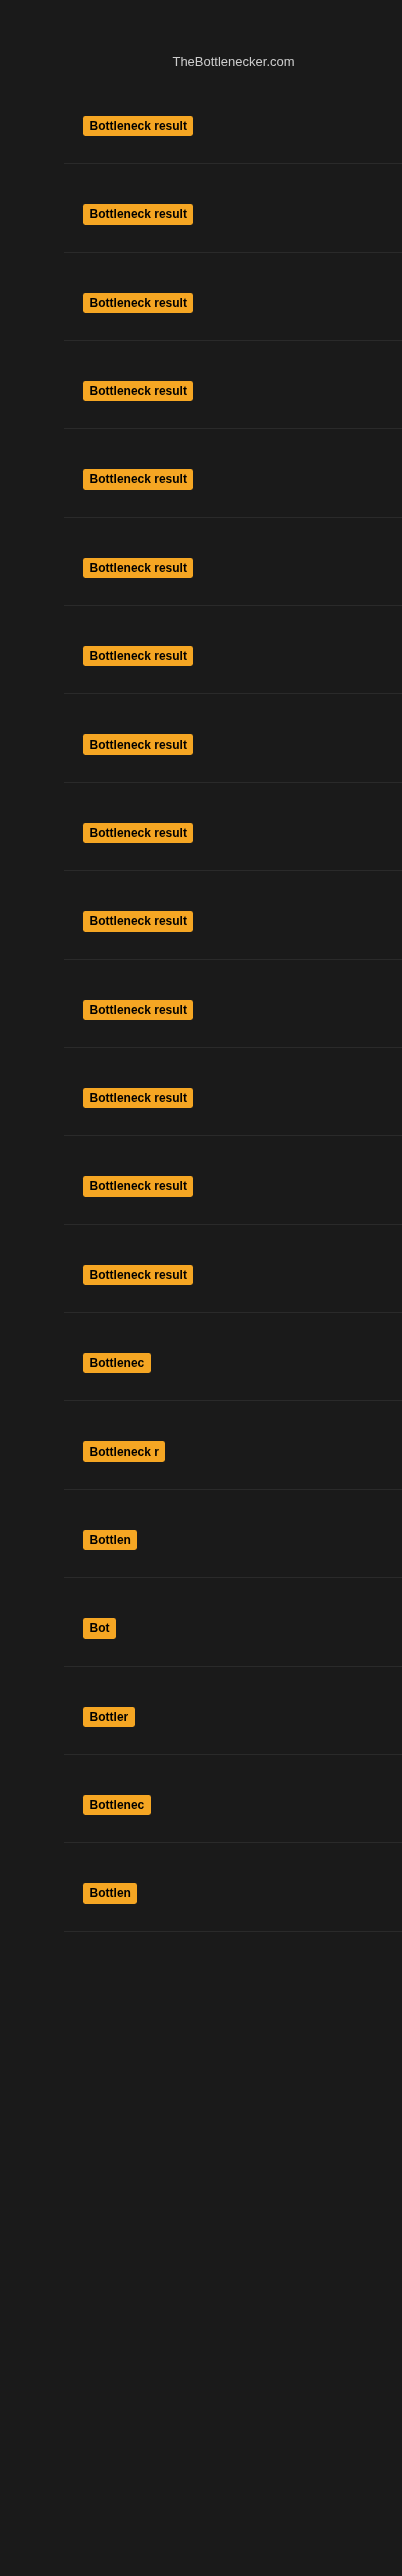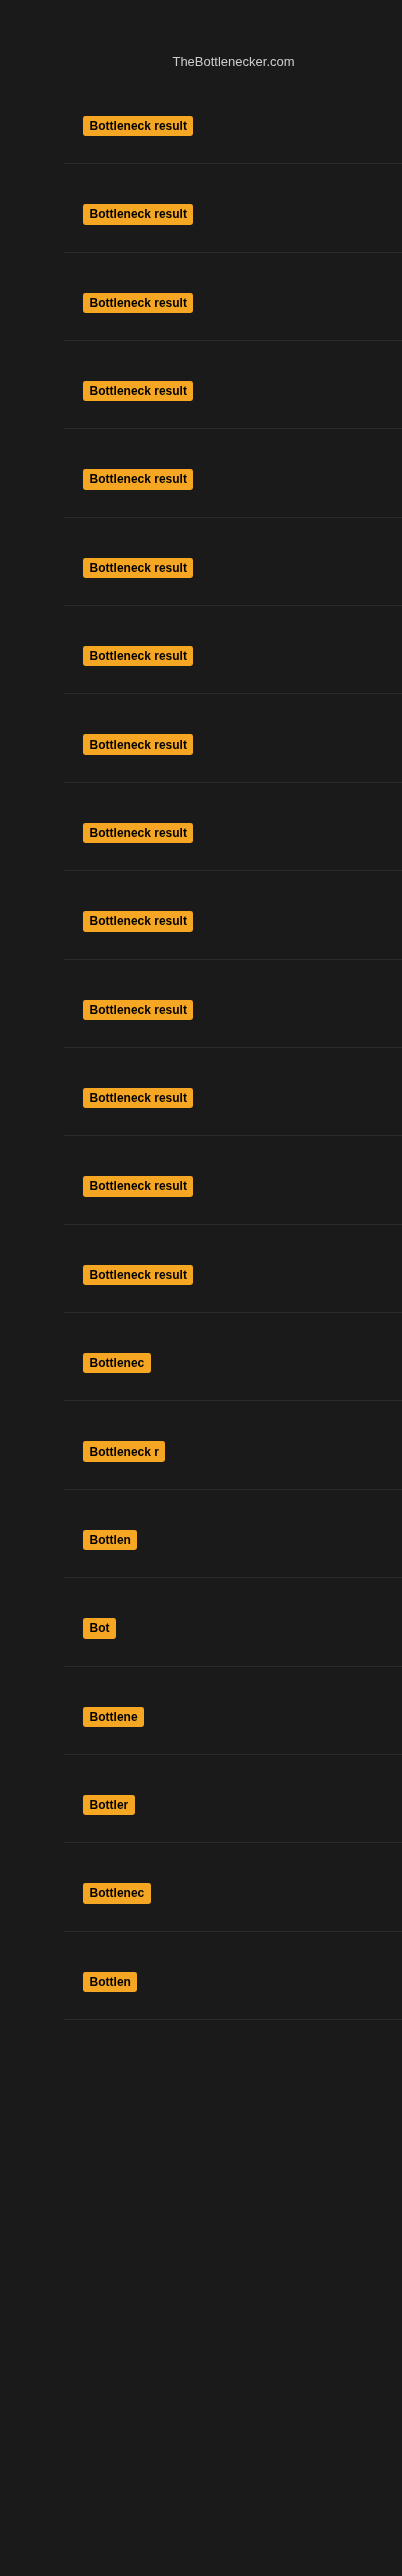--- a/index.html
+++ b/index.html
@@ -60,19 +60,18 @@
     <div class="result-row"><span class="bottleneck-badge">Bottleneck result</span></div>
     <div class="result-row"><span class="bottleneck-badge">Bottleneck result</span></div>
     <div class="result-row"><span class="bottleneck-badge">Bottleneck result</span></div>
     <div class="result-row"><span class="bottleneck-badge">Bottleneck result</span></div>
     <div class="result-row"><span class="bottleneck-badge">Bottleneck result</span></div>
     <div class="result-row"><span class="bottleneck-badge">Bottleneck result</span></div>
     <div class="result-row"><span class="bottleneck-badge" style="max-width: 72px;">Bottlenec</span></div>
     <div class="result-row"><span class="bottleneck-badge" style="max-width: 89px;">Bottleneck r</span></div>
     <div class="result-row"><span class="bottleneck-badge" style="max-width: 60px;">Bottlen</span></div>
     <div class="result-row"><span class="bottleneck-badge" style="max-width: 36px;">Bot</span></div>
-    <div class="result-row"><span class="bottleneck-badge" style="max-width: 64px;">Bottlene</span></div>
     <div class="result-row"><span class="bottleneck-badge" style="max-width: 52px;">Bottler</span></div>
     <div class="result-row"><span class="bottleneck-badge" style="max-width: 72px;">Bottlenec</span></div>
     <div class="result-row"><span class="bottleneck-badge" style="max-width: 56px;">Bottlen</span></div>
     <div style="height: 1208px;"></div>
   </div>
 
 
 </body></html>

